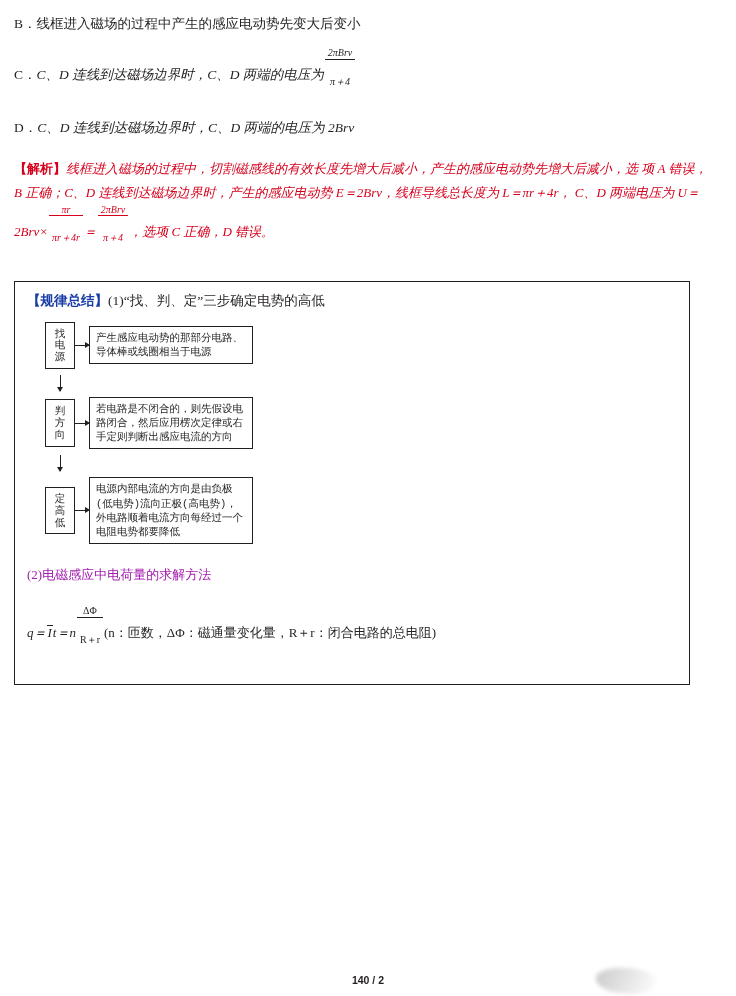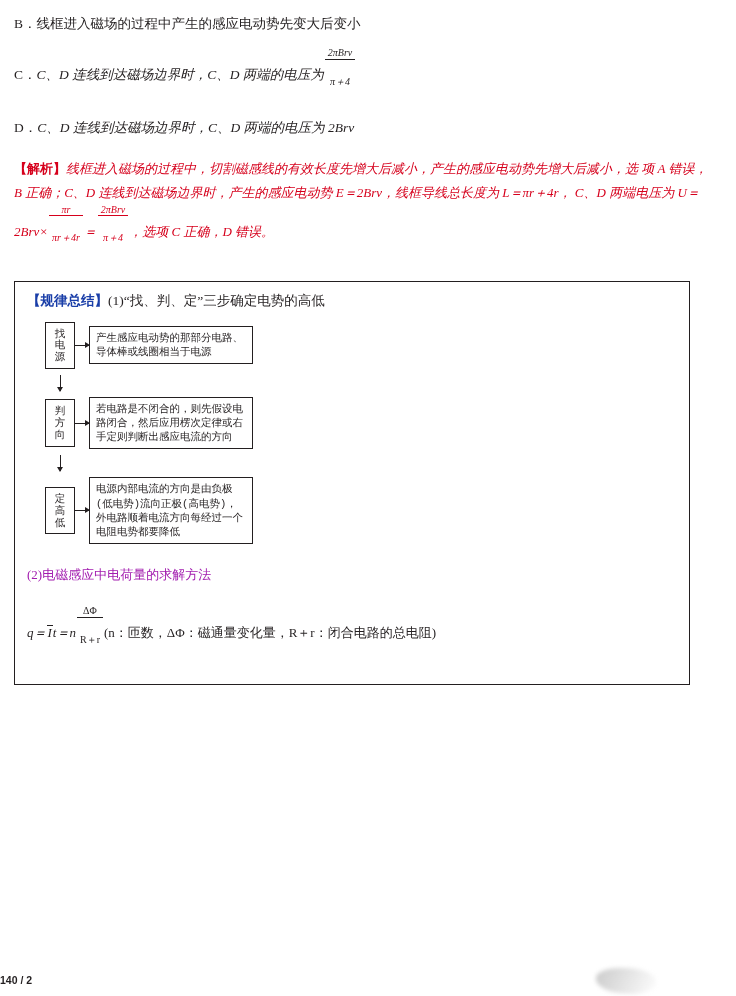--- a/index.html
+++ b/index.html
@@ -180,20 +180,21 @@
     padding: 0 1px;
     display: inline-block;
     line-height: 1.1;
   }
 
   .footer {
     position: absolute;
     left: 0;
     bottom: 10px;
     width: 736px;
+    text-align: center;
     font-size: 10.5px;
     font-weight: bold;
     font-family: "Liberation Sans", sans-serif;
     color: #231f20;
   }
   .smudge {
     position: absolute;
     right: 80px;
     bottom: 2px;
     width: 60px;

